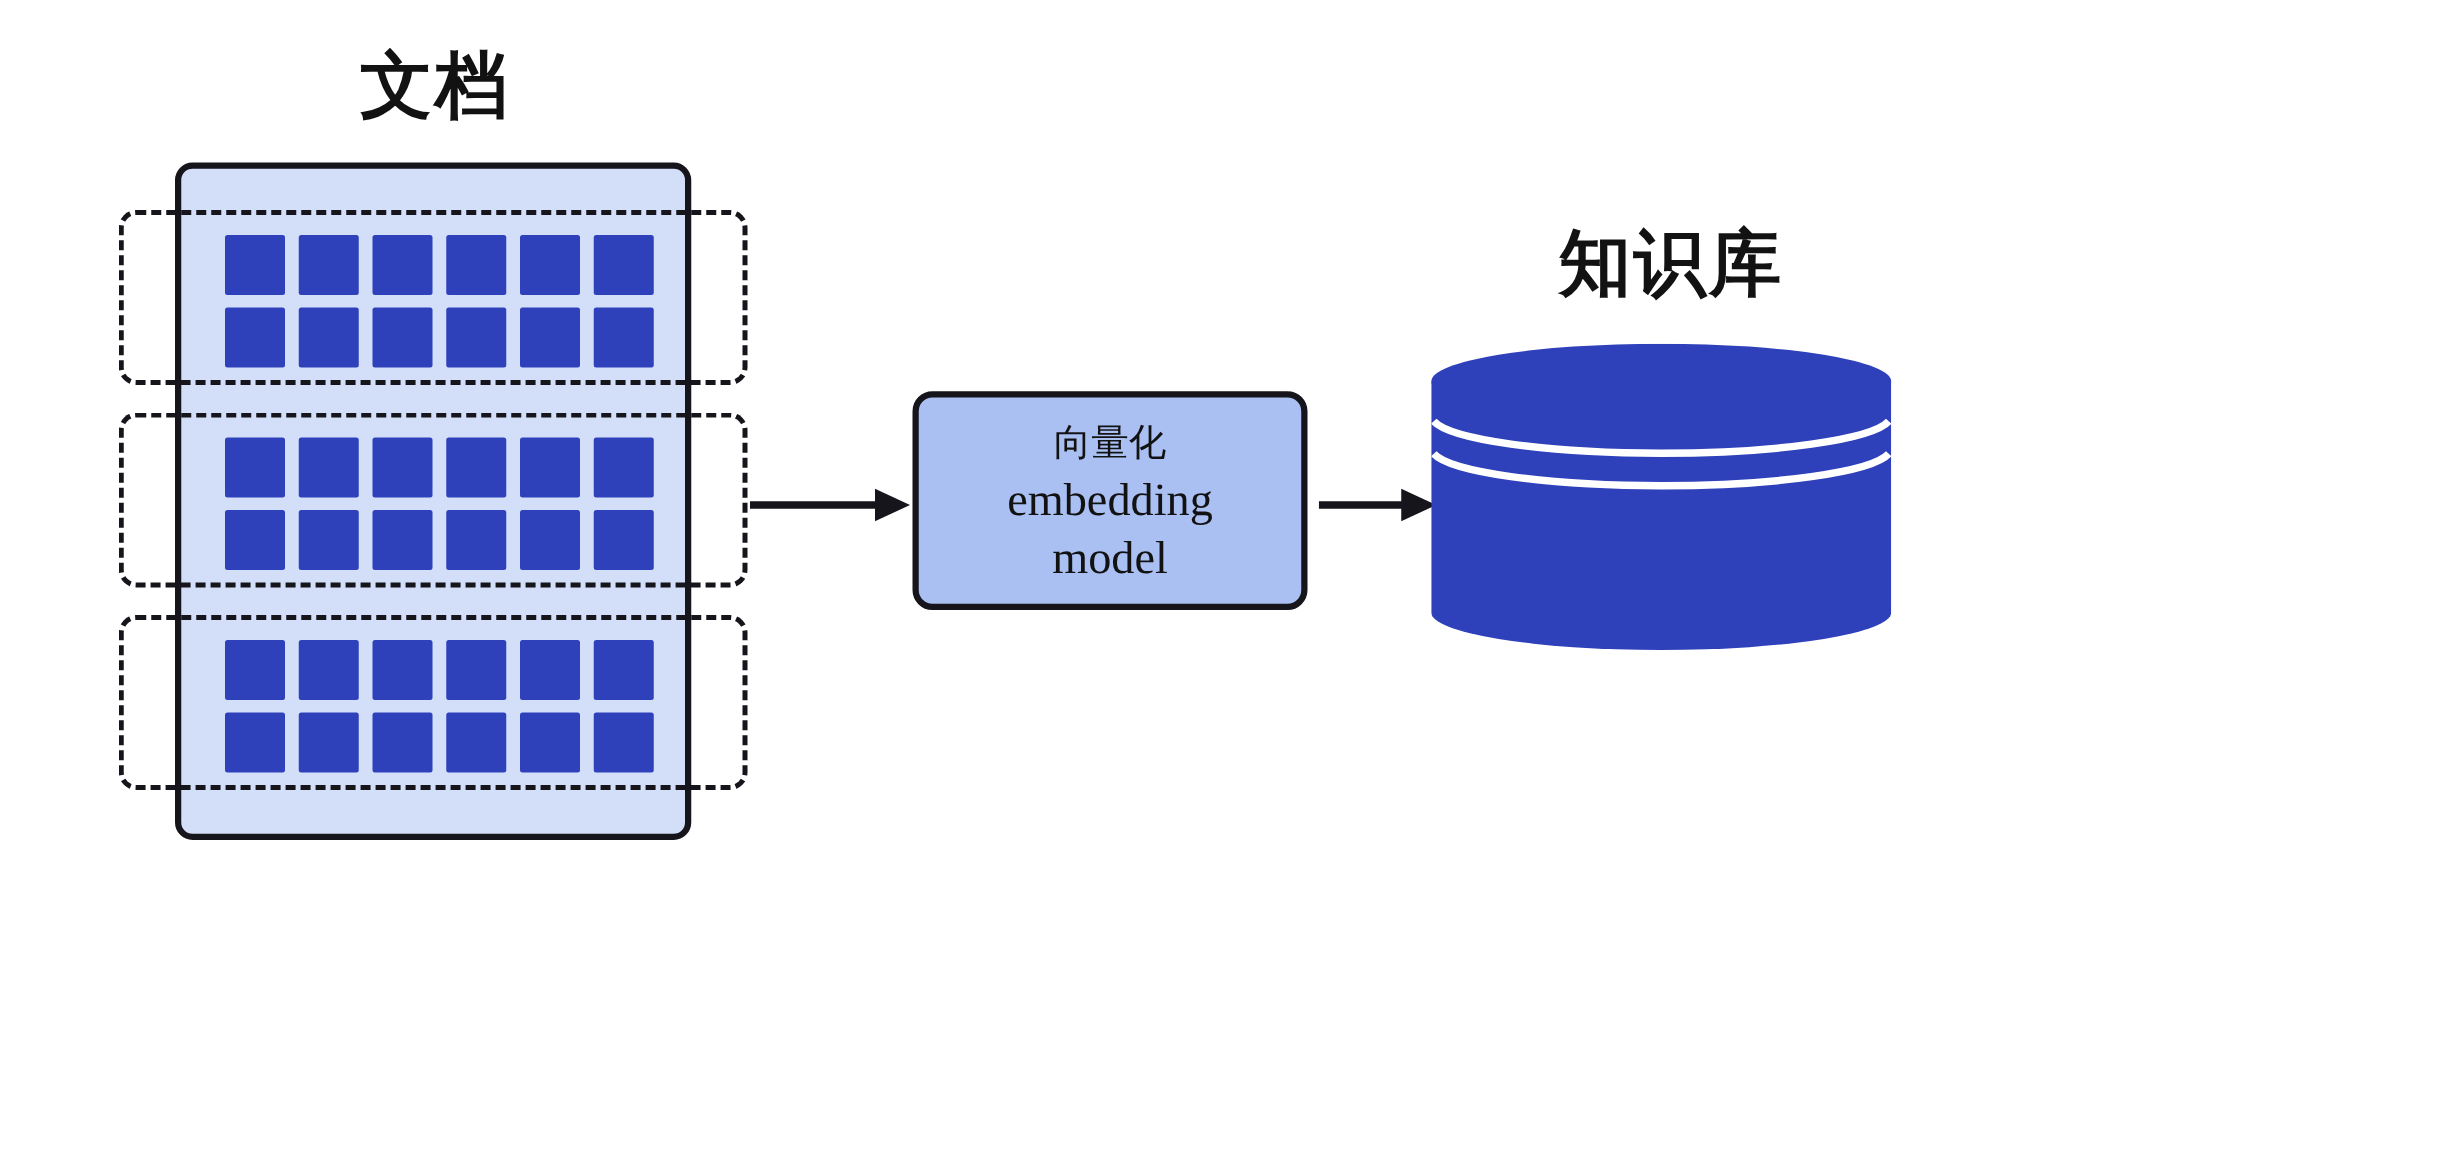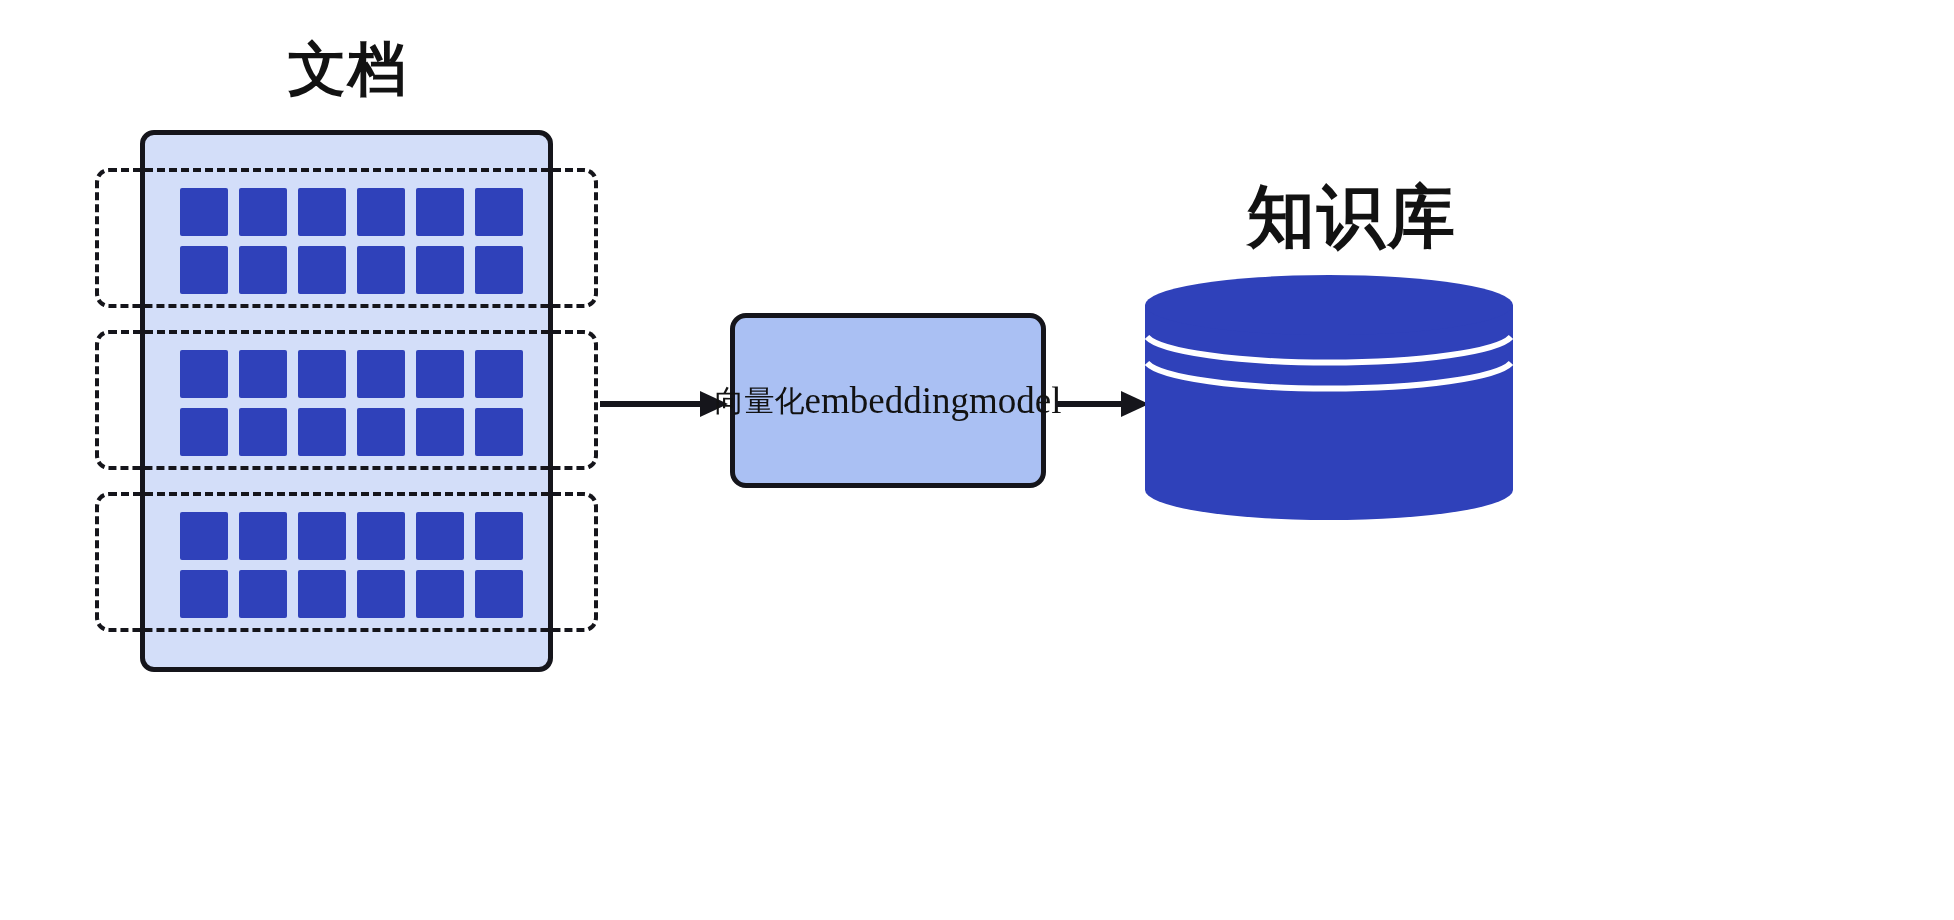--- a/index.html
+++ b/index.html
@@ -15,21 +15,21 @@
   
   .heading{
     position:absolute;
     font-weight:700;
     color:#121212;
     letter-spacing:2px;
     white-space:nowrap;
     line-height:1;
   }
   #doc-title{left:288px;top:40px;font-size:58px;}
-  #kb-title{left:1247px;top:182px;font-size:68px;}
+  #kb-title{left:1247px;top:182px;font-size:58px;}
 
   
   #doc-container{
     position:absolute;
     left:140px;top:130px;
     width:413px;height:542px;
     box-sizing:border-box;
     background:#d3def9;
     border:5px solid #15151b;
     border-radius:14px;
@@ -80,21 +80,21 @@
   
   #embedding-box{
     position:absolute;
     left:730px;top:313px;
     width:316px;height:175px;
     box-sizing:border-box;
     background:#aac0f3;
     border:5px solid #15151b;
     border-radius:16px;
     display:flex;
-    flex-direction:row;
+    flex-direction:column;
     align-items:center;
     justify-content:center;
     z-index:5;
   }
   .emb-line{
     color:#121212;
     font-size:30px;
     line-height:46px;
     text-align:center;
     white-space:nowrap;

